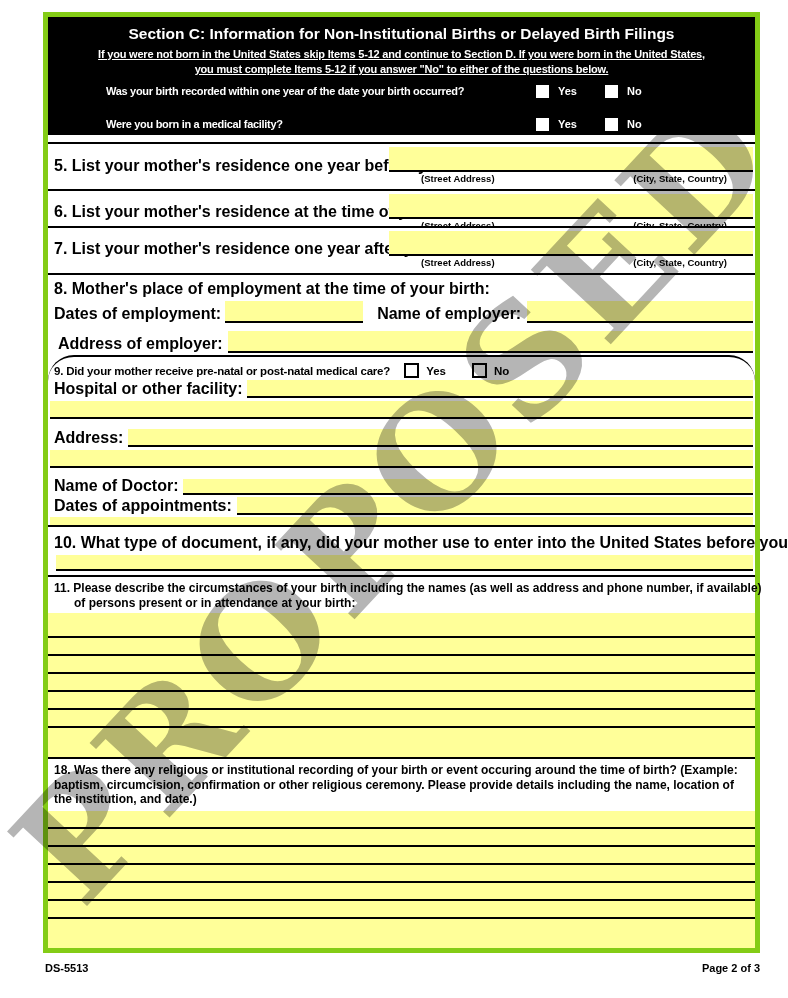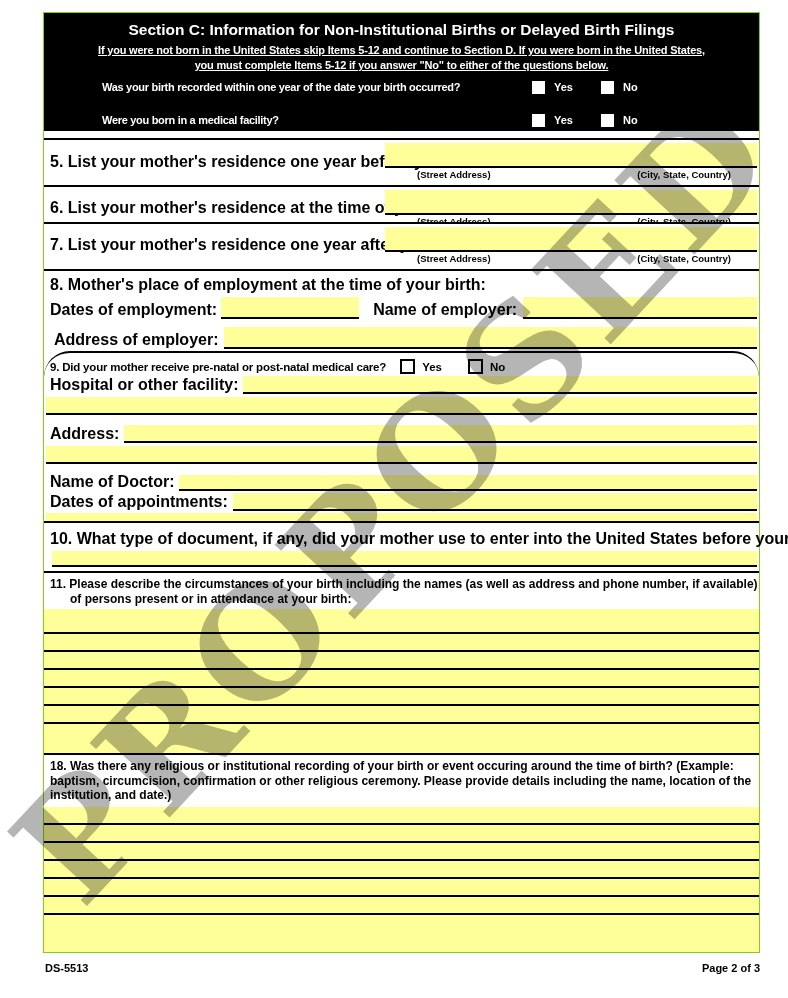--- a/index.html
+++ b/index.html
@@ -3,21 +3,21 @@
 <meta charset="utf-8">
 <style>
   * { margin:0; padding:0; box-sizing:border-box; }
   html,body { background:#ffffff; }
   body {
     width:788px; height:998px; position:relative; overflow:hidden;
     font-family:"Liberation Sans","DejaVu Sans",sans-serif; color:#000;
   }
   .form-container {
     position:absolute; left:43px; top:12px; width:717px; height:941px;
-    border:1px solid #84cc16; background:#fff; display:flex; flex-direction:column;
+    border:5px solid #84cc16; background:#fff; display:flex; flex-direction:column;
   }
   
   .header-black { height:118px; background:#000; color:#fff; position:relative; flex:none; }
   .hb-title { position:absolute; top:8px; left:0; right:0; text-align:center;
     font-size:15.5px; font-weight:bold; white-space:nowrap; }
   .hb-instr { position:absolute; top:30px; left:0; right:0; text-align:center;
     font-size:11px; font-weight:bold; letter-spacing:-0.2px; line-height:15px; }
   .hb-instr div { text-decoration:underline; white-space:nowrap; }
   .hq-row { position:absolute; left:58px; right:8px; height:16px; display:flex; align-items:center; }
   .hq-row.q1 { top:66px; } .hq-row.q2 { top:99px; }

